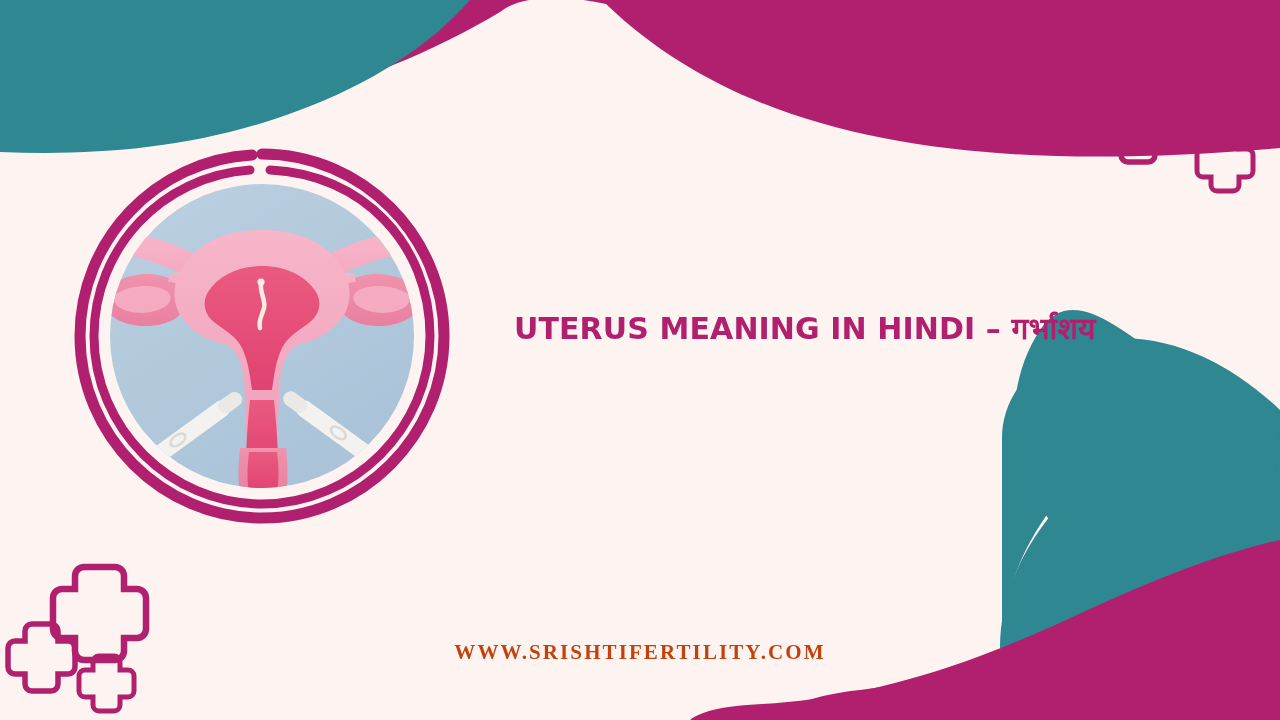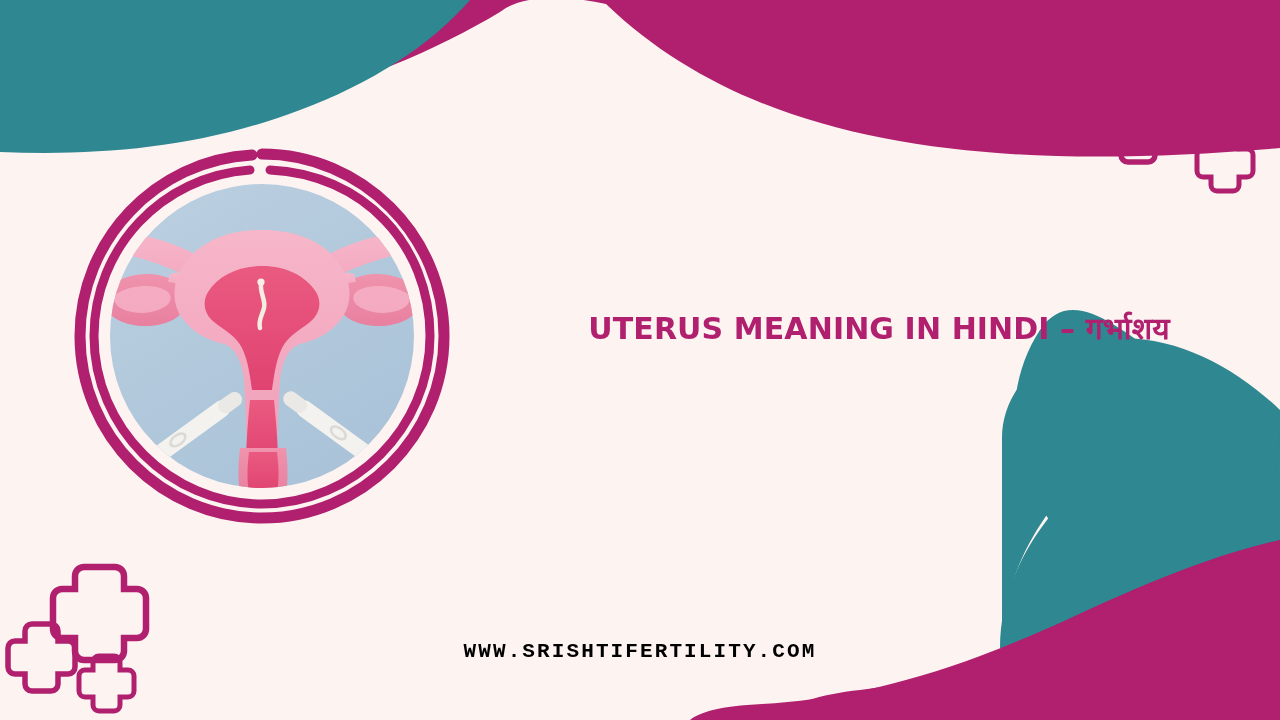--- a/index.html
+++ b/index.html
@@ -45,35 +45,35 @@
     position: absolute;
     left: 514px;
     top: 306px;
     width: 730px;
     color: #b0206e;
     font-family: "DejaVu Sans", "Liberation Sans", sans-serif;
     font-weight: bold;
     font-size: 30px;
     line-height: 1.52;
     letter-spacing: 0.1px;
-    text-align: center;
+    text-align: left;
   }
   #headline .hl-line {
     display: block;
     white-space: nowrap;
   }
   
   #site-url {
     position: absolute;
     left: 0;
     top: 640px;
     width: 1280px;
     text-align: center;
-    color: #000000;
-    font-family: Liberation Mono, monospace;
+    color: #c2410c;
+    font-family: Liberation Serif, serif;
     font-weight: 600;
     font-size: 21px;
     letter-spacing: 2.1px;
   }
 </style>
 </head>
 <body>
 
 <div id="banner">
 

